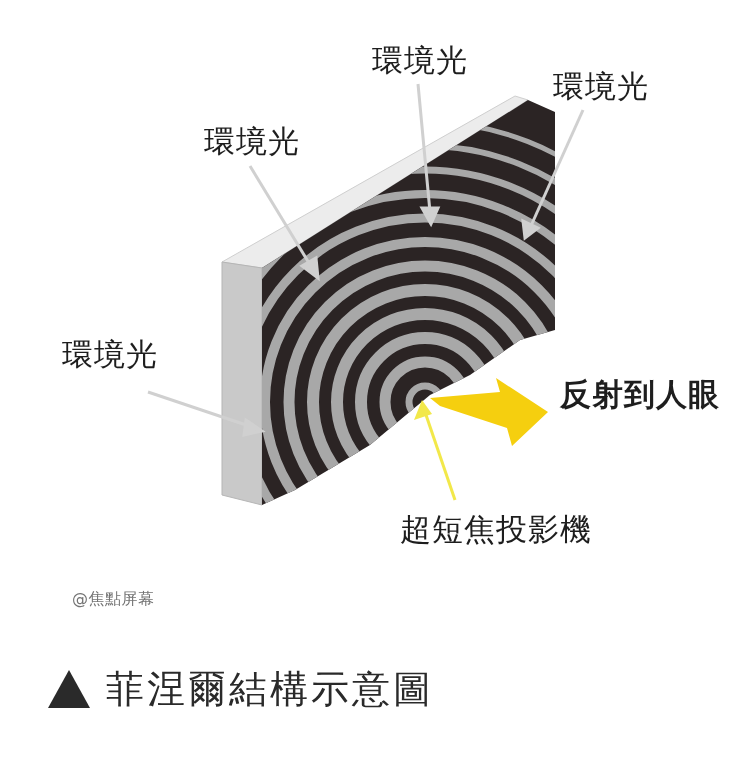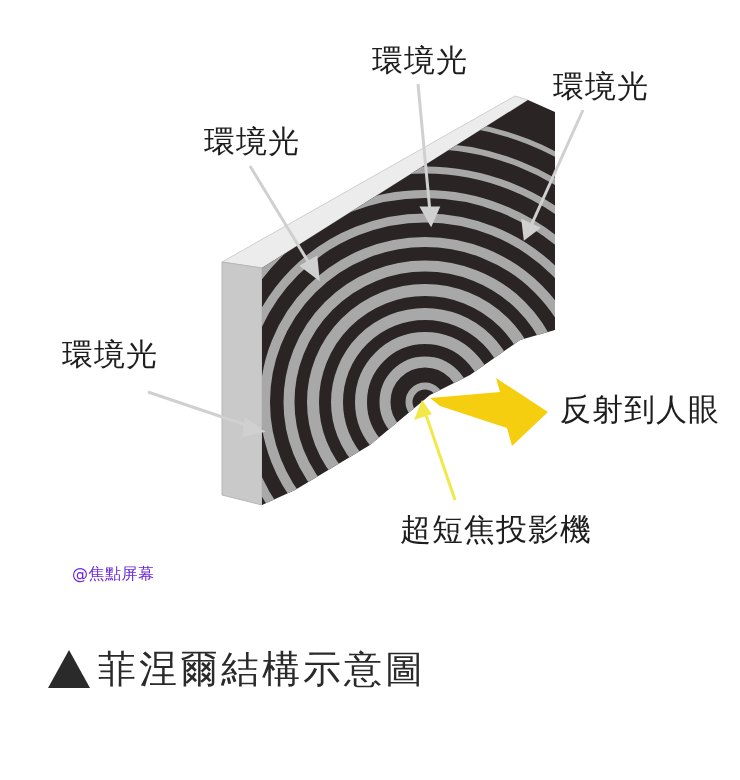--- a/index.html
+++ b/index.html
@@ -2,22 +2,22 @@
 <html><head>
 <meta charset="utf-8">
 <style>
   html, body { margin:0; padding:0; background:#ffffff; }
   body { width:740px; height:780px; position:relative; overflow:hidden;
          font-family:"DejaVu Sans","Liberation Sans",sans-serif; color:#1e1e1e; }
   .diagram { position:absolute; left:0; top:0; width:740px; height:620px; }
   .label { position:absolute; font-size:31px; line-height:28px; letter-spacing:1px;
            color:#1e1e1e; white-space:nowrap; }
   .label.right { text-align:right; }
-  .watermark { position:absolute; left:72px; top:564px; font-size:16px; color:#6d28d9; letter-spacing:0.5px; }
-  .caption { position:absolute; left:48px; top:644px; height:50px; display:flex; align-items:center; gap:8px; }
+  .watermark { position:absolute; left:72px; top:589px; font-size:16px; color:#737373; letter-spacing:0.5px; }
+  .caption { position:absolute; left:48px; top:664px; height:50px; display:flex; align-items:center; gap:16px; }
   .caption .tri { width:0; height:0; border-left:21px solid transparent; border-right:21px solid transparent;
                   border-bottom:38px solid #2a2a2a; }
   .caption .text { font-size:38px; letter-spacing:3px; color:#2a2a2a; }
 </style>
 </head>
 <body>
 
 <div class="diagram">
   <svg width="740" height="620" viewBox="0 0 740 620">
     <defs>
@@ -66,21 +66,21 @@
     <g>
       <polygon points="430,398 500,392 496,378 548,412 512,446 507,428 440,406" fill="#f5cf0f"></polygon>
     </g>
   </svg>
 
   <div class="label" style="left:62px;top:340px;">環境光</div>
   <div class="label" style="left:204px;top:127px;">環境光</div>
   <div class="label" style="left:372px;top:46px;">環境光</div>
   <div class="label" style="left:553px;top:72px;">環境光</div>
 
-  <div class="label right" style="left:560px;top:395px;width:150px;">
+  <div class="label right" style="left:560px;top:380px;width:150px;font-weight:bold;">
     <div>反射到人眼</div>
   </div>
 
   <div class="label right" style="left:400px;top:515px;width:180px;text-align:right;">
     <div>超短焦投影機</div>
   </div>
 
   <div class="watermark">@焦點屏幕</div>
 </div>
 

